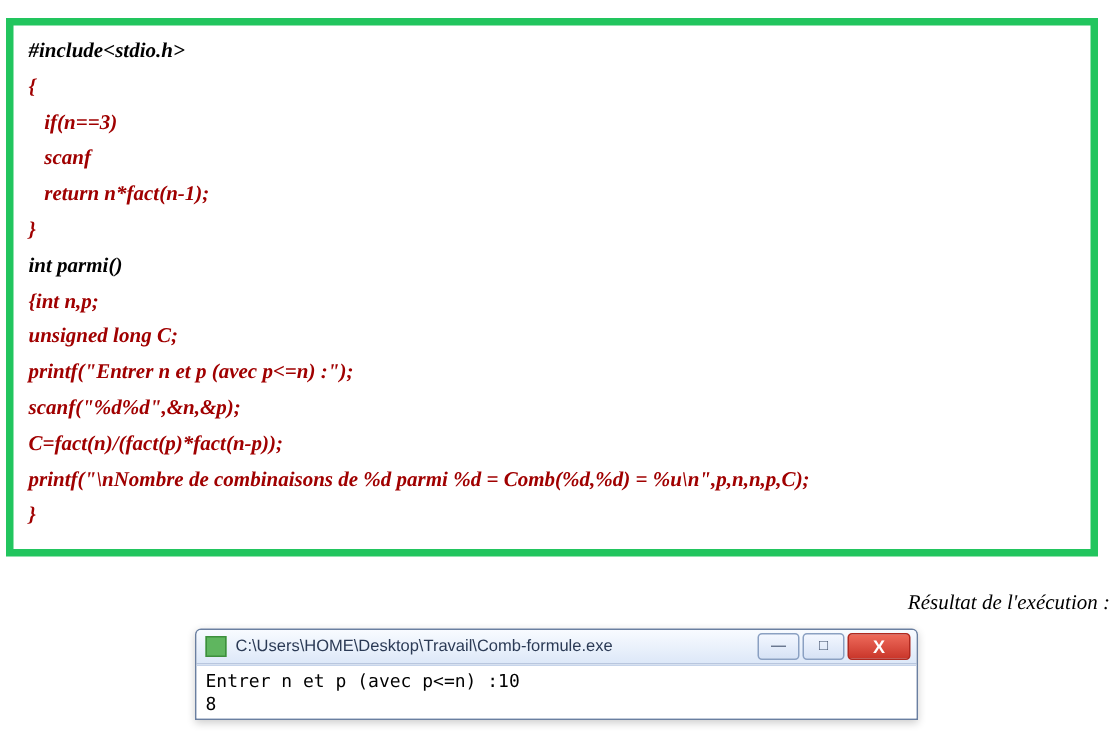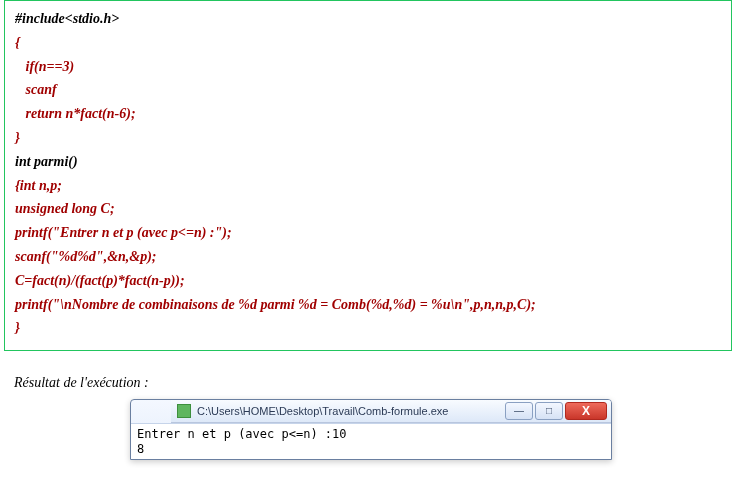--- a/index.html
+++ b/index.html
@@ -7,39 +7,40 @@
     padding: 0;
     background: #ffffff;
     width: 740px;
     height: 503px;
     font-family: "Times New Roman", Times, serif;
     font-size: 14px;
     color: #000;
   }
 
   .code-box {
-    border: 1px solid #22c55e;
-    margin: 0 8px 0 4px;
+    border: 5px solid #22c55e;
+    margin: 12px 8px 0 4px;
     padding: 6px 10px 10px 10px;
     box-sizing: border-box;
   }
 
   .code-line {
     font-family: "Times New Roman", Times, serif;
     font-style: italic;
     font-weight: bold;
     white-space: pre;
     line-height: 1.7;
     color: #a00000;
   }
   .code-line.black { color: #000; }
 
   .result-label {
     font-style: italic;
     margin: 24px 0 8px 14px;
+    text-align: right;
   }
 
   
   .console-window {
     width: 480px;
     margin-left: 130px;
     border: 1px solid #6a7fa0;
     border-radius: 4px 4px 0 0;
     background: linear-gradient(#f4f8ff, #e3ecfb);
     box-shadow: 0 2px 6px rgba(0,0,0,0.2);
@@ -47,21 +48,20 @@
     overflow: hidden;
   }
 
   .title-bar {
     display: flex;
     align-items: center;
     height: 22px;
     padding: 0 4px 0 6px;
     background: linear-gradient(#f8fbff, #dde8f8);
     border-bottom: 1px solid #b8c6de;
-    margin-left: 40px;
   }
 
   .title-icon {
     width: 12px;
     height: 12px;
     background: #5fb65f;
     border: 1px solid #3d8f3d;
     margin-right: 6px;
   }
 
@@ -115,21 +115,21 @@
   }
 </style>
 </head>
 <body>
 
 <div class="code-box">
   <div class="code-line black">#include&lt;stdio.h&gt;</div>
   <div class="code-line">{</div>
   <div class="code-line">   if(n==3)</div>
   <div class="code-line">   scanf</div>
-  <div class="code-line">   return n*fact(n-6);</div>
+  <div class="code-line">   return n*fact(n-1);</div>
   <div class="code-line">}</div>
   <div class="code-line black">int parmi()</div>
   <div class="code-line">{int n,p;</div>
   <div class="code-line">unsigned long C;</div>
   <div class="code-line">printf("Entrer n et p (avec p&lt;=n) :");</div>
   <div class="code-line">scanf("%d%d",&amp;n,&amp;p);</div>
   <div class="code-line">C=fact(n)/(fact(p)*fact(n-p));</div>
   <div class="code-line">printf("\nNombre de combinaisons de %d parmi %d = Comb(%d,%d) = %u\n",p,n,n,p,C);</div>
   <div class="code-line">}</div>
 </div>

